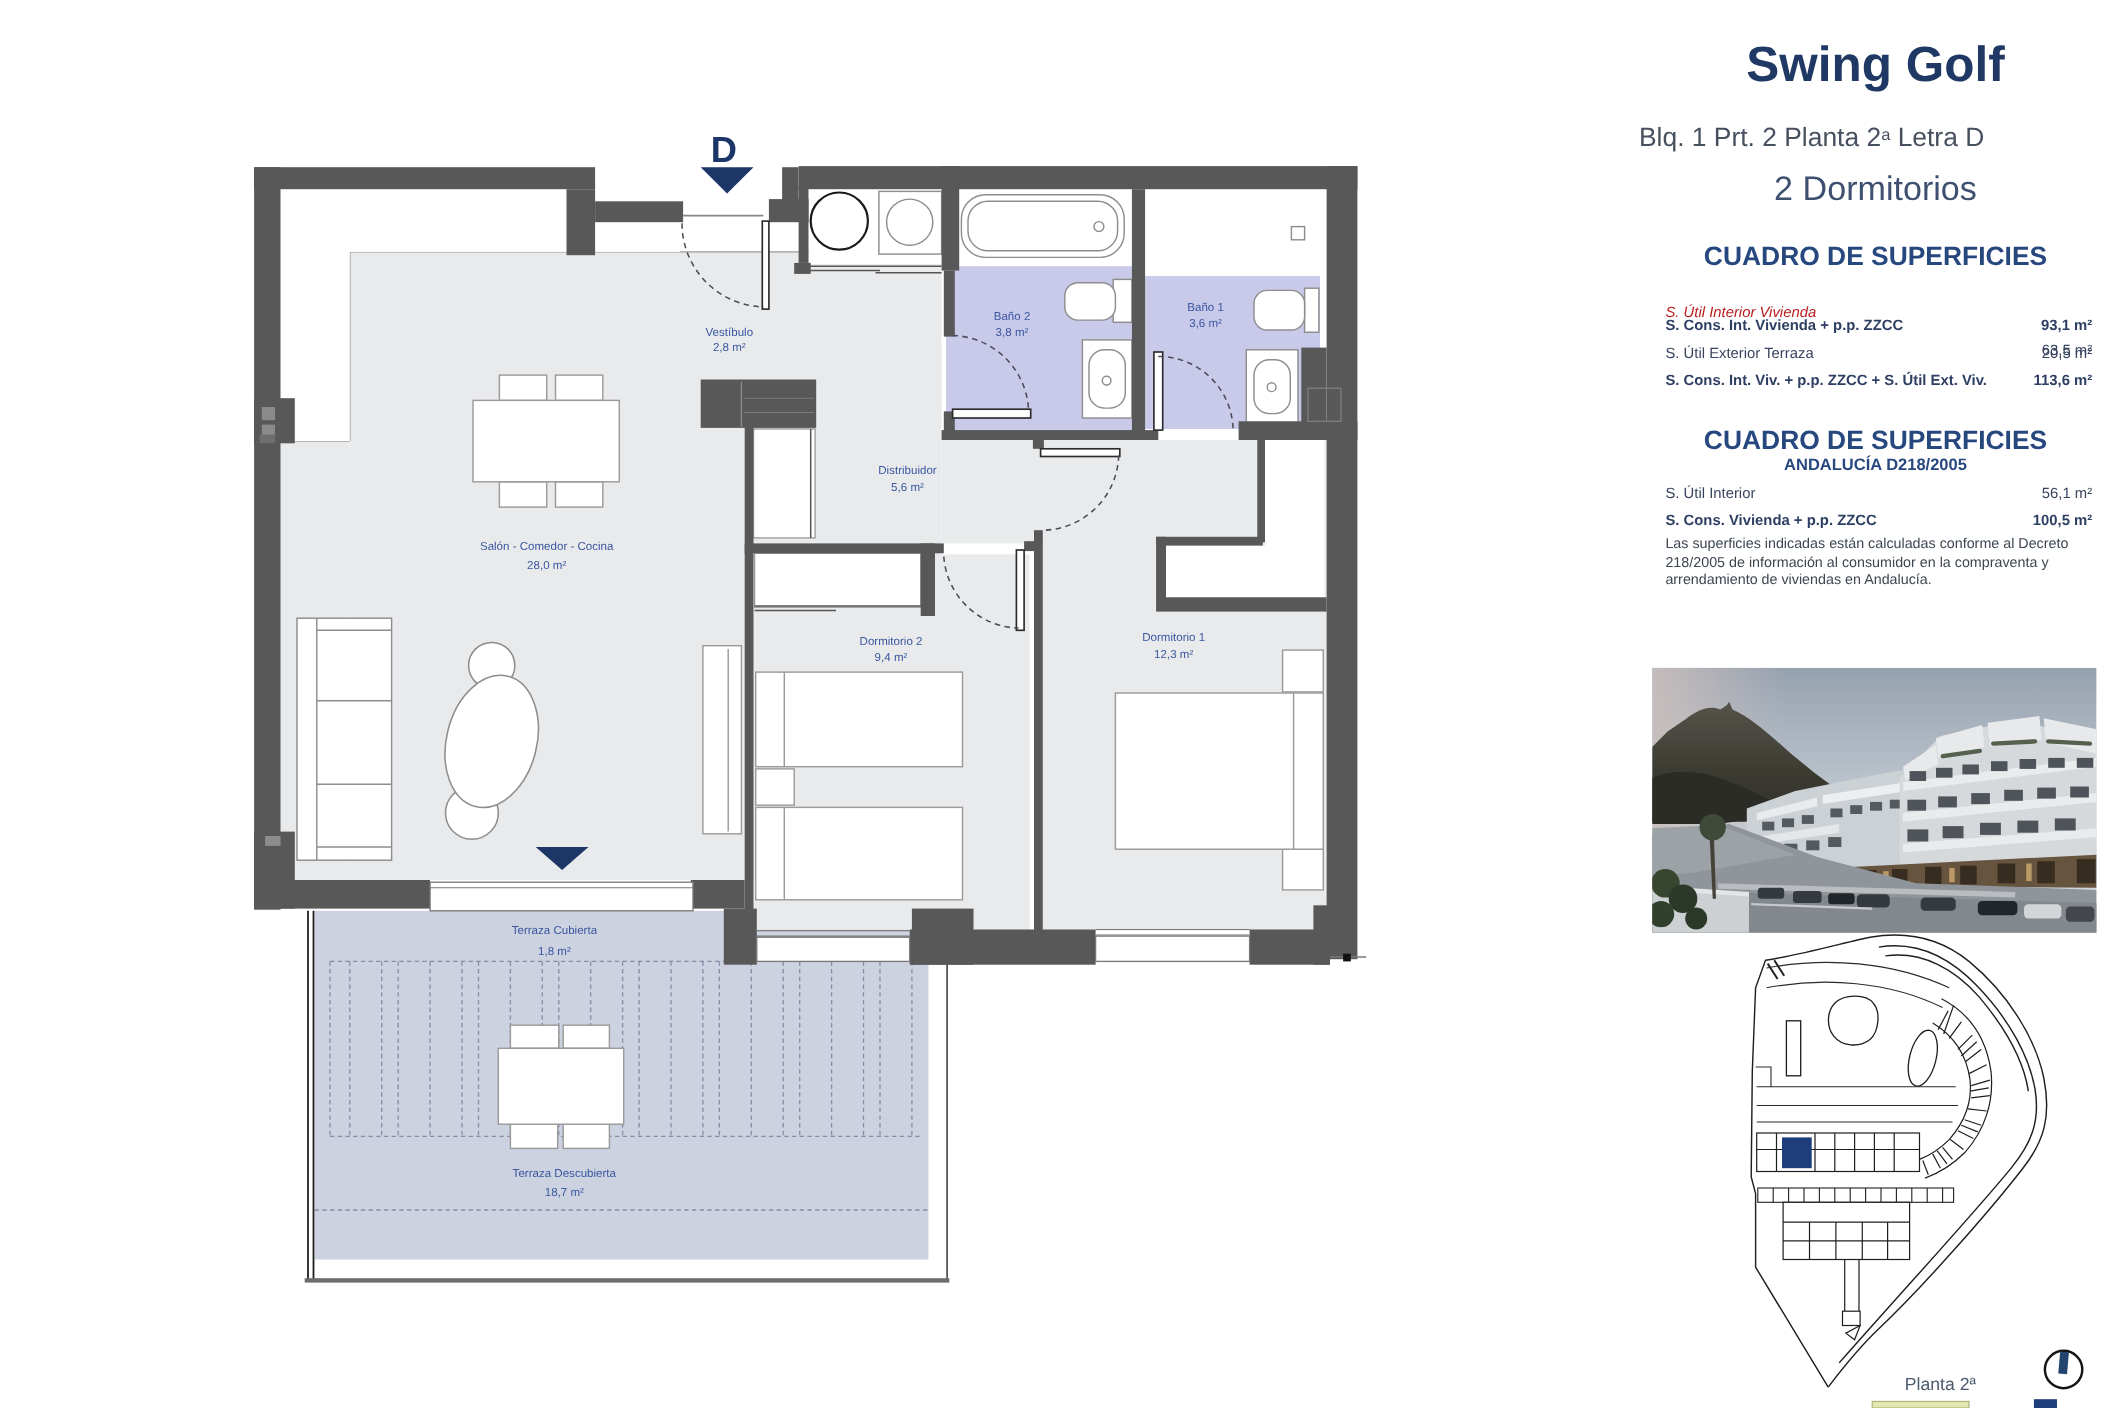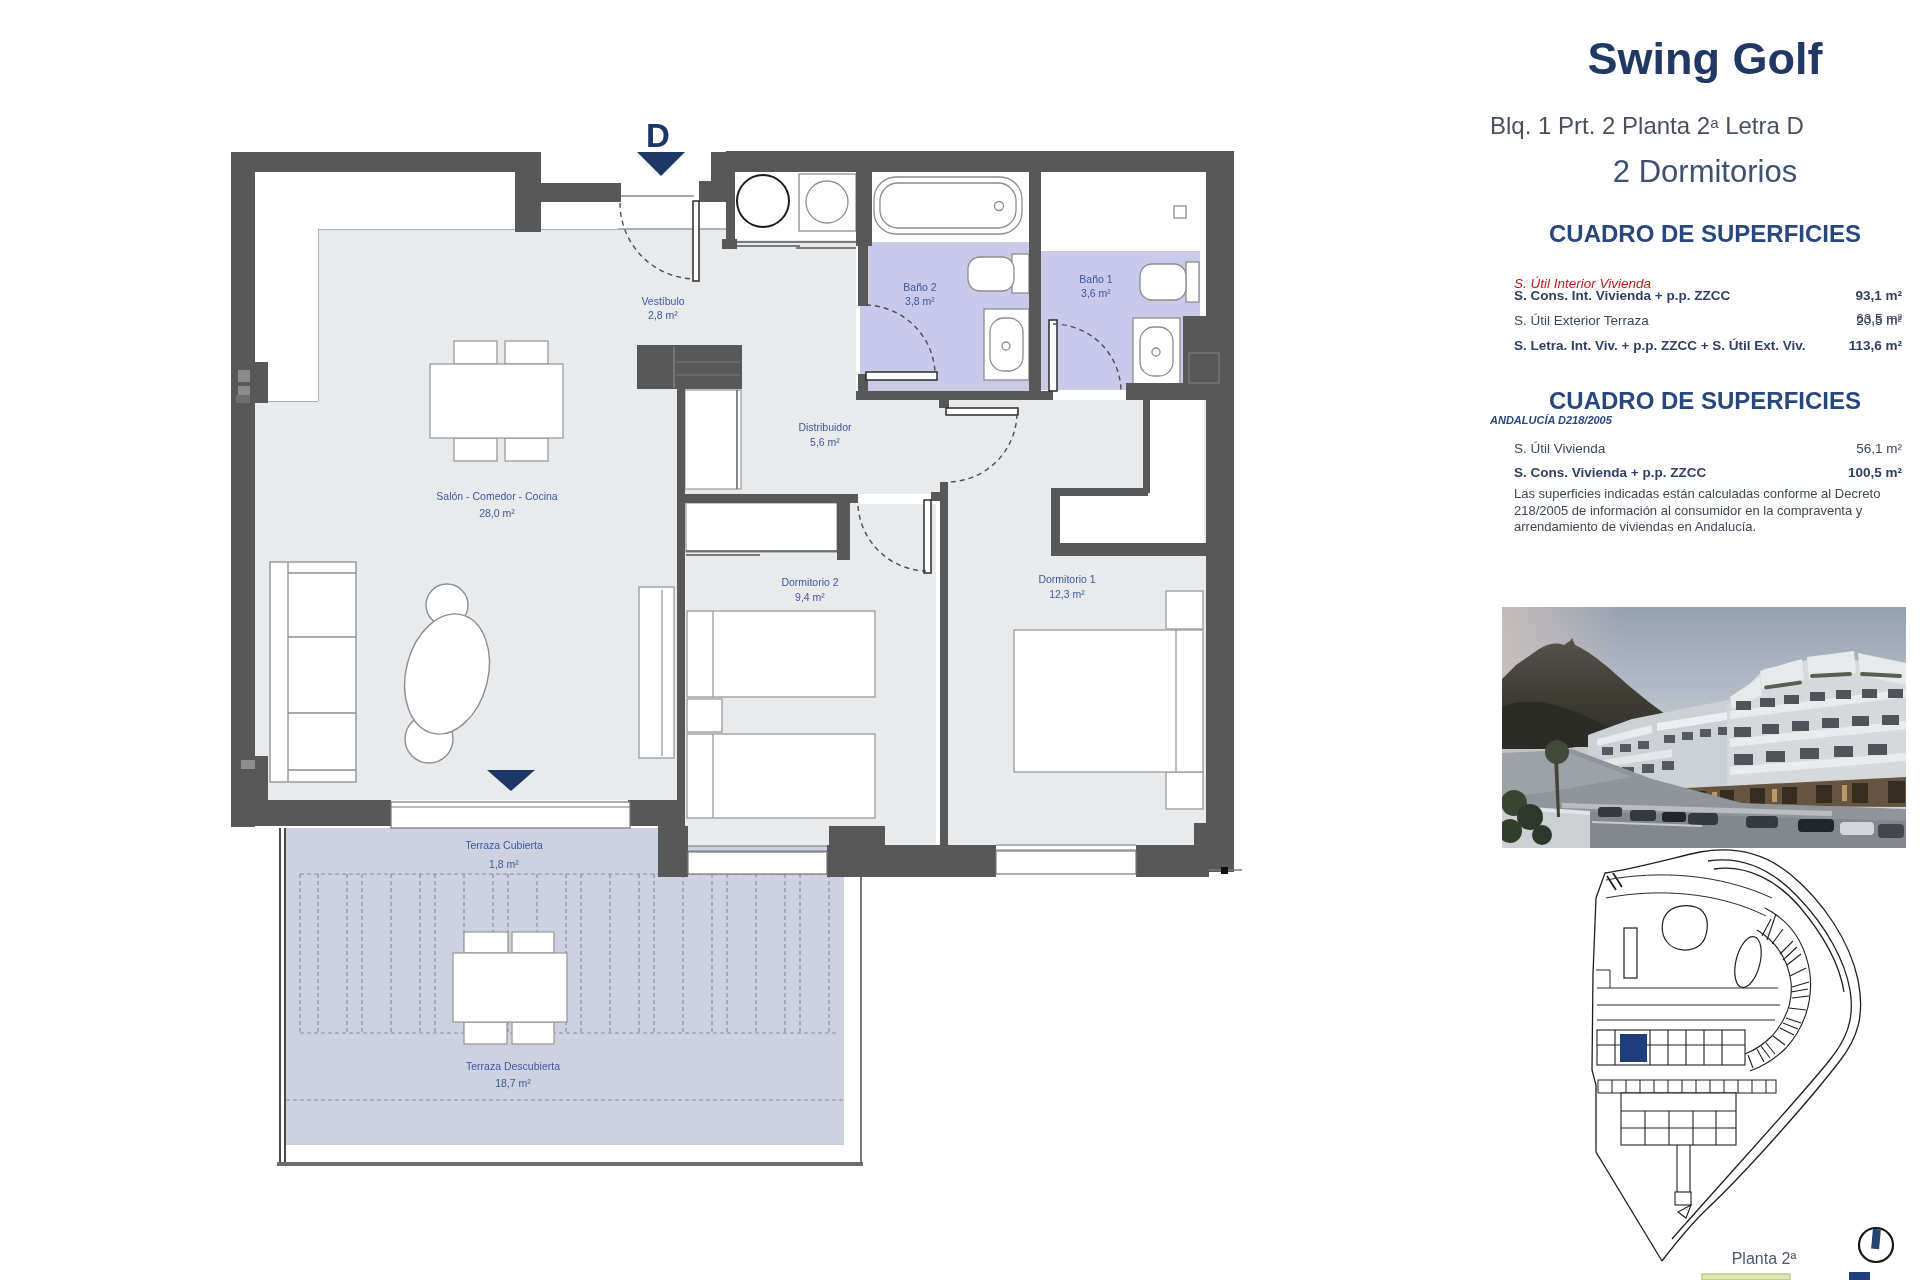--- a/index.html
+++ b/index.html
@@ -267,25 +267,25 @@
   <div class="abs" style="left:0;top:33px;width:430px;text-align:center;font-size:45px;font-weight:bold;color:#1f3864;">Swing&nbsp;Golf</div>
   <div class="abs" style="left:0;top:112px;width:430px;text-align:left;font-size:24px;color:#46505e;">Blq. 1 Prt. 2 Planta 2<span style="font-size:15px;vertical-align:6px;">a</span> Letra D</div>
   <div class="abs" style="left:0;top:154px;width:430px;text-align:center;font-size:31px;color:#3e4f70;">2 Dormitorios</div>
   <div class="abs" style="left:0;top:220px;width:430px;text-align:center;font-size:24px;font-weight:bold;color:#27477f;">CUADRO DE SUPERFICIES</div>
   <div class="abs" style="left:24px;top:276px;font-size:13.5px;color:#b91c1c;font-style:italic;">S. Útil Interior Vivienda</div>
   <div class="abs" style="right:18px;top:263px;font-size:13.5px;color:#39455e;margin-top:48px;">63,5 m²</div>
   <div class="abs" style="left:24px;top:288px;font-size:13.5px;font-weight:bold;color:#2e3f63;">S. Cons. Int. Vivienda + p.p. ZZCC</div>
   <div class="abs" style="right:18px;top:288px;font-size:13.5px;font-weight:bold;color:#2e3f63;">93,1 m²</div>
   <div class="abs" style="left:24px;top:313px;font-size:13.5px;color:#39455e;">S. Útil Exterior Terraza</div>
   <div class="abs" style="right:18px;top:313px;font-size:13.5px;color:#39455e;">20,5 m²</div>
-  <div class="abs" style="left:24px;top:338px;font-size:13.5px;font-weight:bold;color:#2e3f63;">S. Letra. Int. Viv. + p.p. ZZCC + S. Útil Ext. Viv.</div>
+  <div class="abs" style="left:24px;top:338px;font-size:13.5px;font-weight:bold;color:#2e3f63;">S. Cons. Int. Viv. + p.p. ZZCC + S. Útil Ext. Viv.</div>
   <div class="abs" style="right:18px;top:338px;font-size:13.5px;font-weight:bold;color:#2e3f63;">113,6 m²</div>
   <div class="abs" style="left:0;top:387px;width:430px;text-align:center;font-size:24px;font-weight:bold;color:#27477f;">CUADRO DE SUPERFICIES</div>
-  <div class="abs" style="left:0;top:414px;width:430px;font-size:11px;font-weight:bold;color:#27477f;font-style:italic;">ANDALUCÍA D218/2005</div>
-  <div class="abs" style="left:24px;top:441px;font-size:13.5px;color:#39455e;">S. Útil Vivienda</div>
+  <div class="abs" style="left:0;top:414px;width:430px;text-align:center;font-size:15px;font-weight:bold;color:#27477f;">ANDALUCÍA D218/2005</div>
+  <div class="abs" style="left:24px;top:441px;font-size:13.5px;color:#39455e;">S. Útil Interior</div>
   <div class="abs" style="right:18px;top:441px;font-size:13.5px;color:#39455e;">56,1 m²</div>
   <div class="abs" style="left:24px;top:465px;font-size:13.5px;font-weight:bold;color:#2e3f63;">S. Cons. Vivienda + p.p. ZZCC</div>
   <div class="abs" style="right:18px;top:465px;font-size:13.5px;font-weight:bold;color:#2e3f63;">100,5 m²</div>
   <div class="abs" style="left:24px;top:486px;width:400px;font-size:13px;line-height:16.5px;color:#3d4651;">Las superficies indicadas están calculadas conforme al Decreto<br>218/2005 de información al consumidor en la compraventa y<br>arrendamiento de viviendas en Andalucía.</div>
 </div>
 
 <svg class="abs" style="left:1502px;top:607px" width="404" height="241" viewBox="0 0 404 241">
   <defs>
     <linearGradient id="sky" x1="0" y1="0" x2="0" y2="1">
       <stop offset="0" stop-color="#96a1af"></stop>

